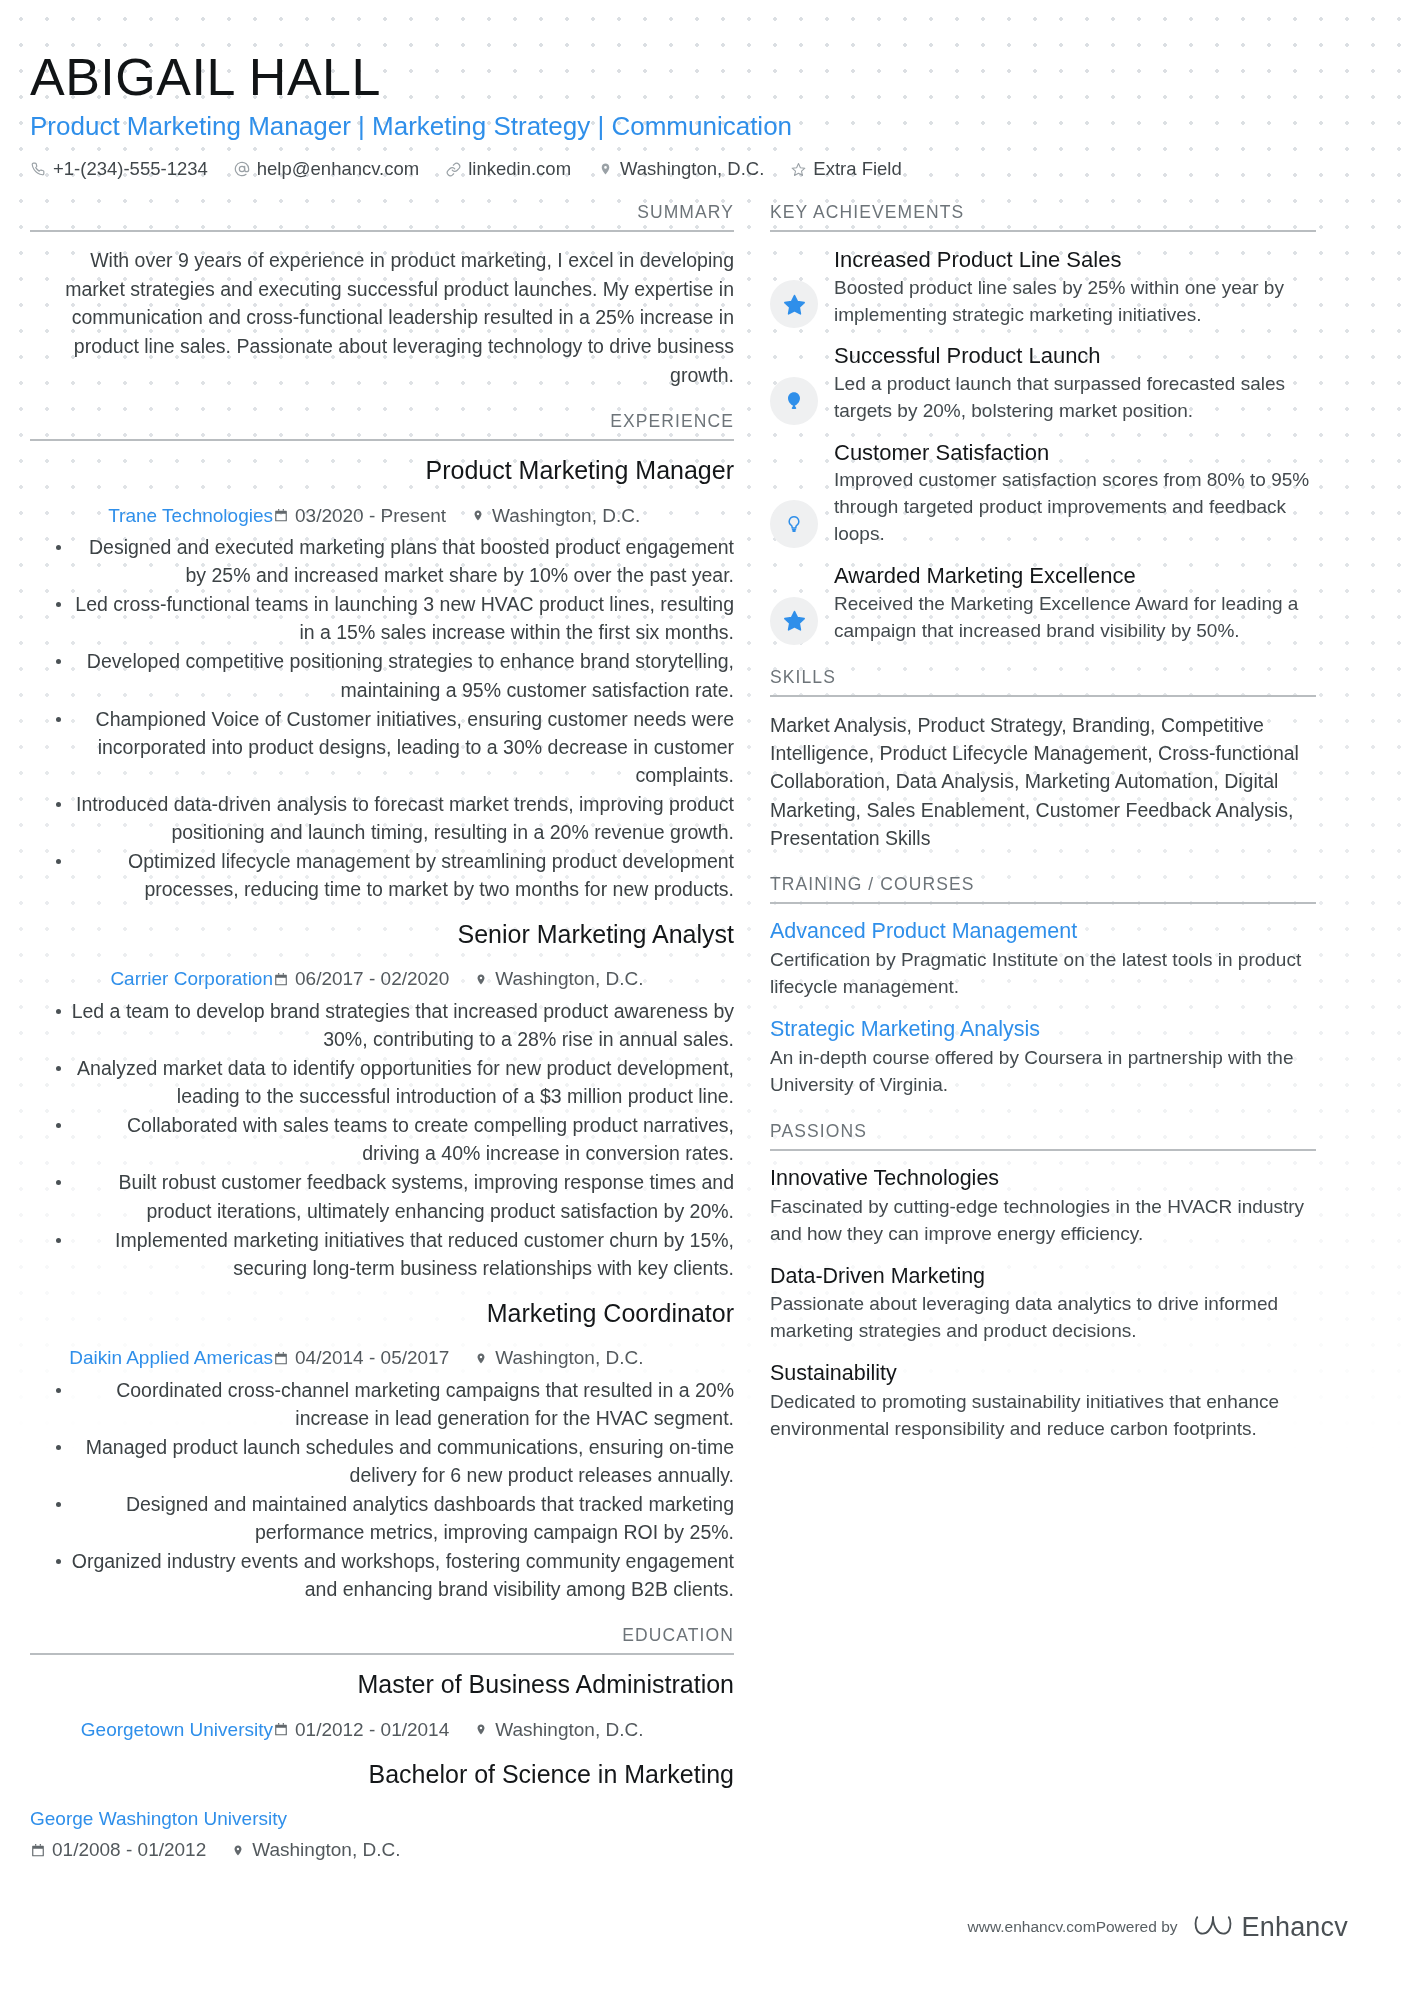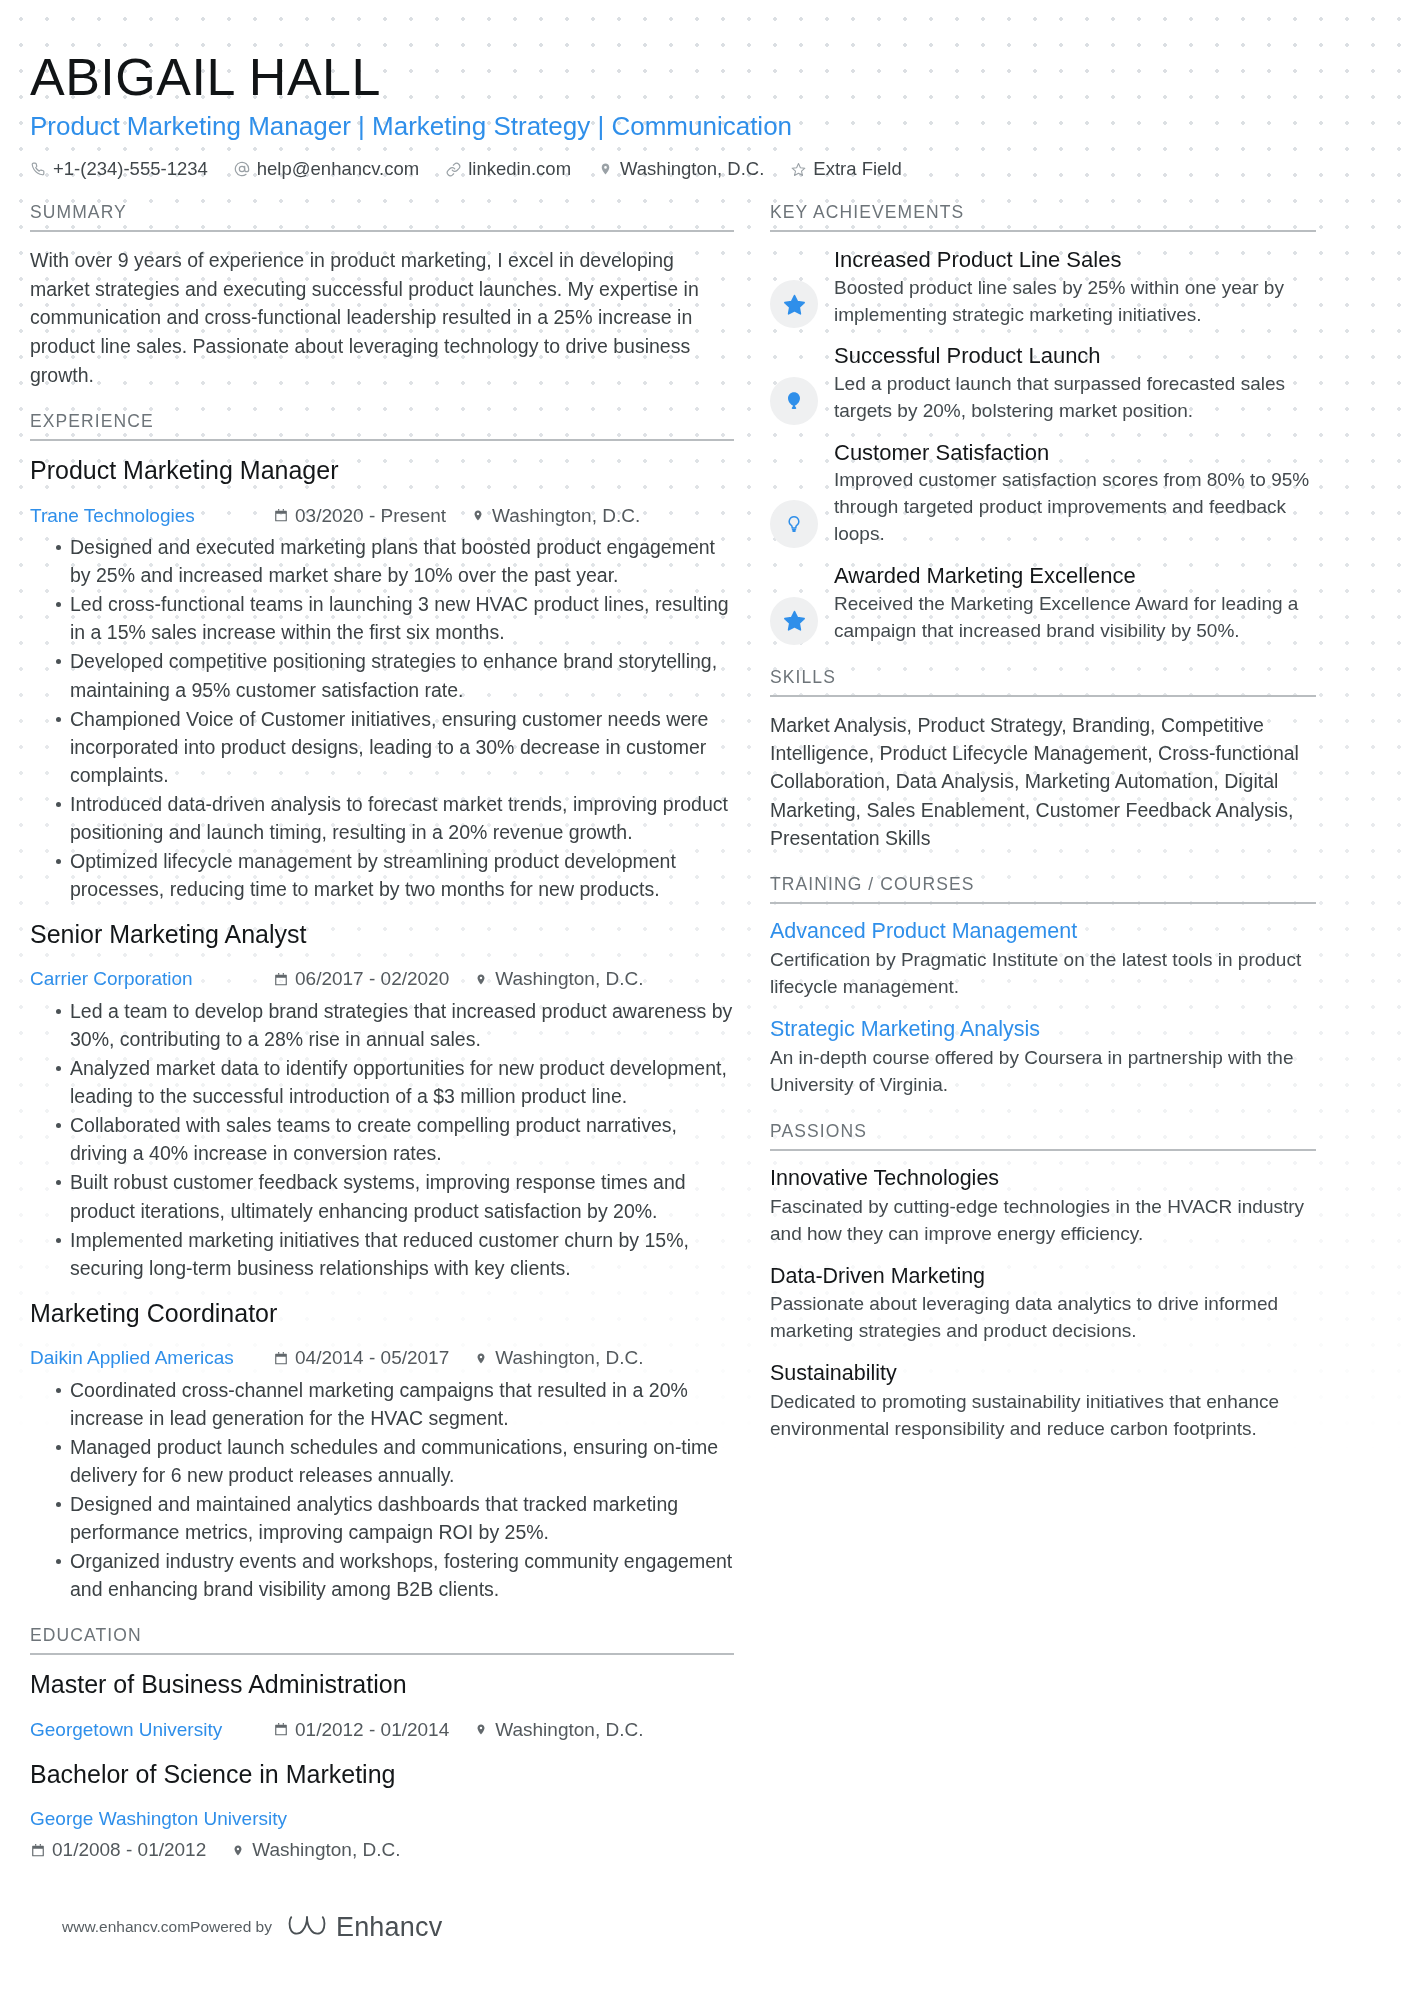--- a/index.html
+++ b/index.html
@@ -81,21 +81,21 @@
     color: #9aa1a6;
   }
   .contact .ico svg { display: block; }
 
   
   .cols {
     display: flex;
     margin-top: 22px;
     align-items: flex-start;
   }
-  .col-left  { width: 740px; padding-right: 36px; box-sizing: border-box; }
+  .col-left  { width: 740px; padding-right: 36px; box-sizing: border-box; text-align: right; }
   .col-right { width: 546px; box-sizing: border-box; }
 
   .sect-title {
     font-size: 17.5px;
     letter-spacing: 1.1px;
     color: #6d7479;
     text-transform: uppercase;
     font-weight: 400;
     padding-bottom: 7px;
     border-bottom: 2px solid #b9bdc0;
@@ -243,21 +243,21 @@
   }
 
   
   .footer {
     position: absolute;
     left: 62px;
     right: 62px;
     bottom: 52px;
     display: flex;
     align-items: center;
-    justify-content: flex-start;
+    justify-content: flex-end;
     z-index: 3;
   }
   .footer-url {
     font-size: 15.5px;
     color: #585f63;
   }
   .footer-right {
     display: flex;
     align-items: center;
     gap: 14px;

